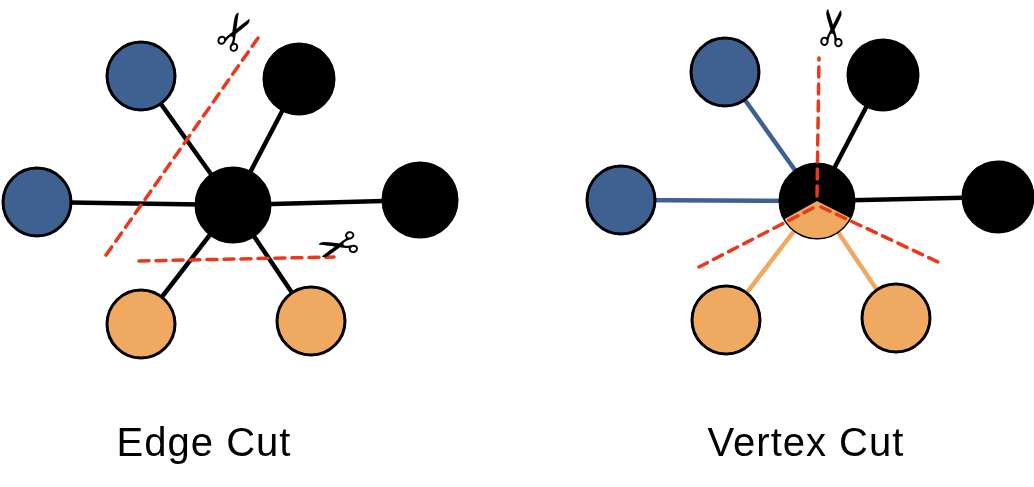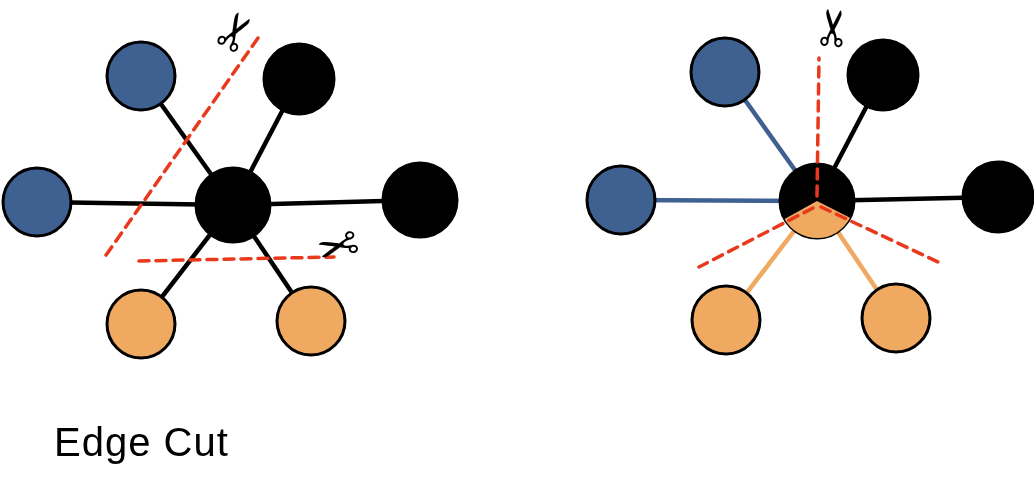--- a/index.html
+++ b/index.html
@@ -14,21 +14,21 @@
   #scene{
     position:absolute;
     left:0;top:0;
     width:1034px;height:487px;
     display:block;
   }
   .diagram-label{
     position:absolute;
     top:420px;
     width:300px;
-    text-align:left;
+    text-align:center;
     font-size:40px;
     font-weight:400;
     letter-spacing:1px;
     color:var(--c-label_text,#000);
     font-family:"Liberation Sans", sans-serif;
     user-select:none;
   }
   .label-left{left:54px;}
   .label-right{left:656px;}
 </style>
@@ -67,13 +67,14 @@
       <circle cx="883" cy="75" r="35" fill="#000000" stroke="#000" stroke-width="3"></circle>
       <circle cx="998" cy="197" r="35" fill="#000000" stroke="#000" stroke-width="3"></circle>
       <circle cx="726" cy="320" r="34" fill="#efa961" stroke="#000" stroke-width="3"></circle>
       <circle cx="896" cy="318" r="34" fill="#efa961" stroke="#000" stroke-width="3"></circle>
       <line x1="817" y1="196" x2="819" y2="58" stroke="#e8391d" stroke-width="3.5" stroke-dasharray="10 7" stroke-linecap="round"></line>
       <line x1="813" y1="208" x2="699" y2="267" stroke="#e8391d" stroke-width="3.5" stroke-dasharray="10 7" stroke-linecap="round"></line>
       <line x1="821" y1="207" x2="938" y2="262" stroke="#e8391d" stroke-width="3.5" stroke-dasharray="10 7" stroke-linecap="round"></line>
       <text transform="translate(834 28) rotate(-85)" font-size="50" text-anchor="middle" dominant-baseline="central" fill="#000">✂</text>
     </svg>
   <div class="diagram-label label-left">Edge Cut</div>
+  <div class="diagram-label label-right">Vertex Cut</div>
 </div>
 
 </body></html>

